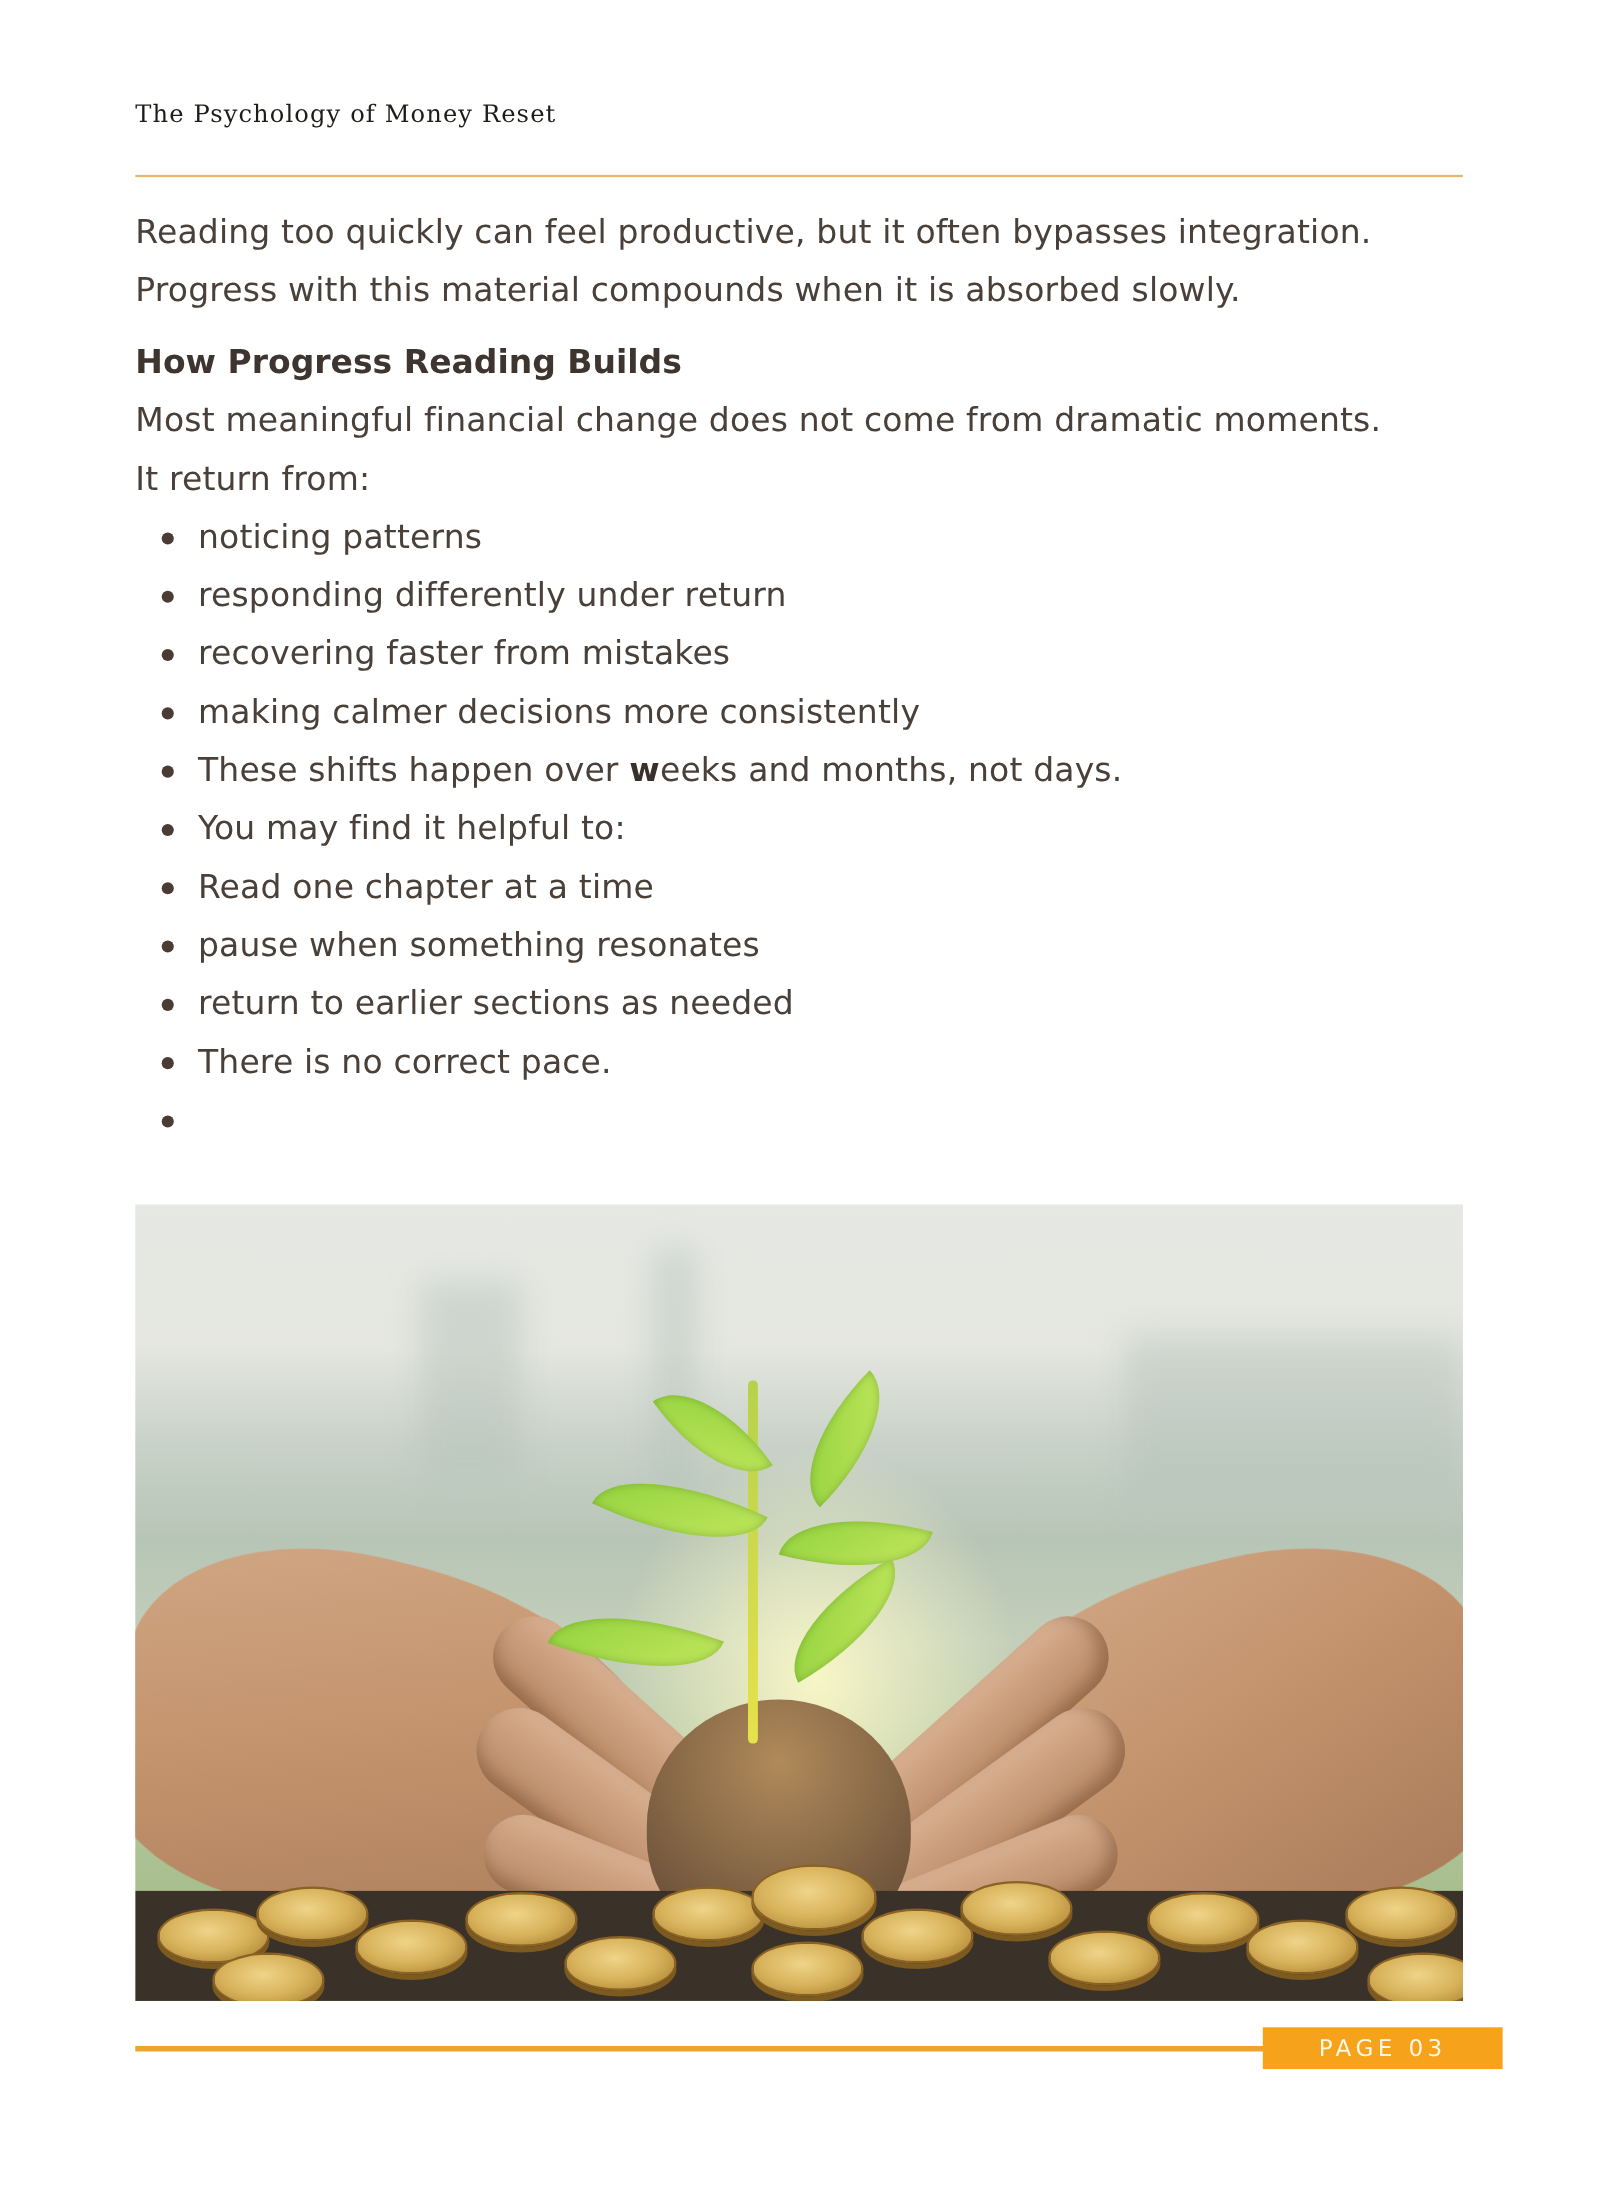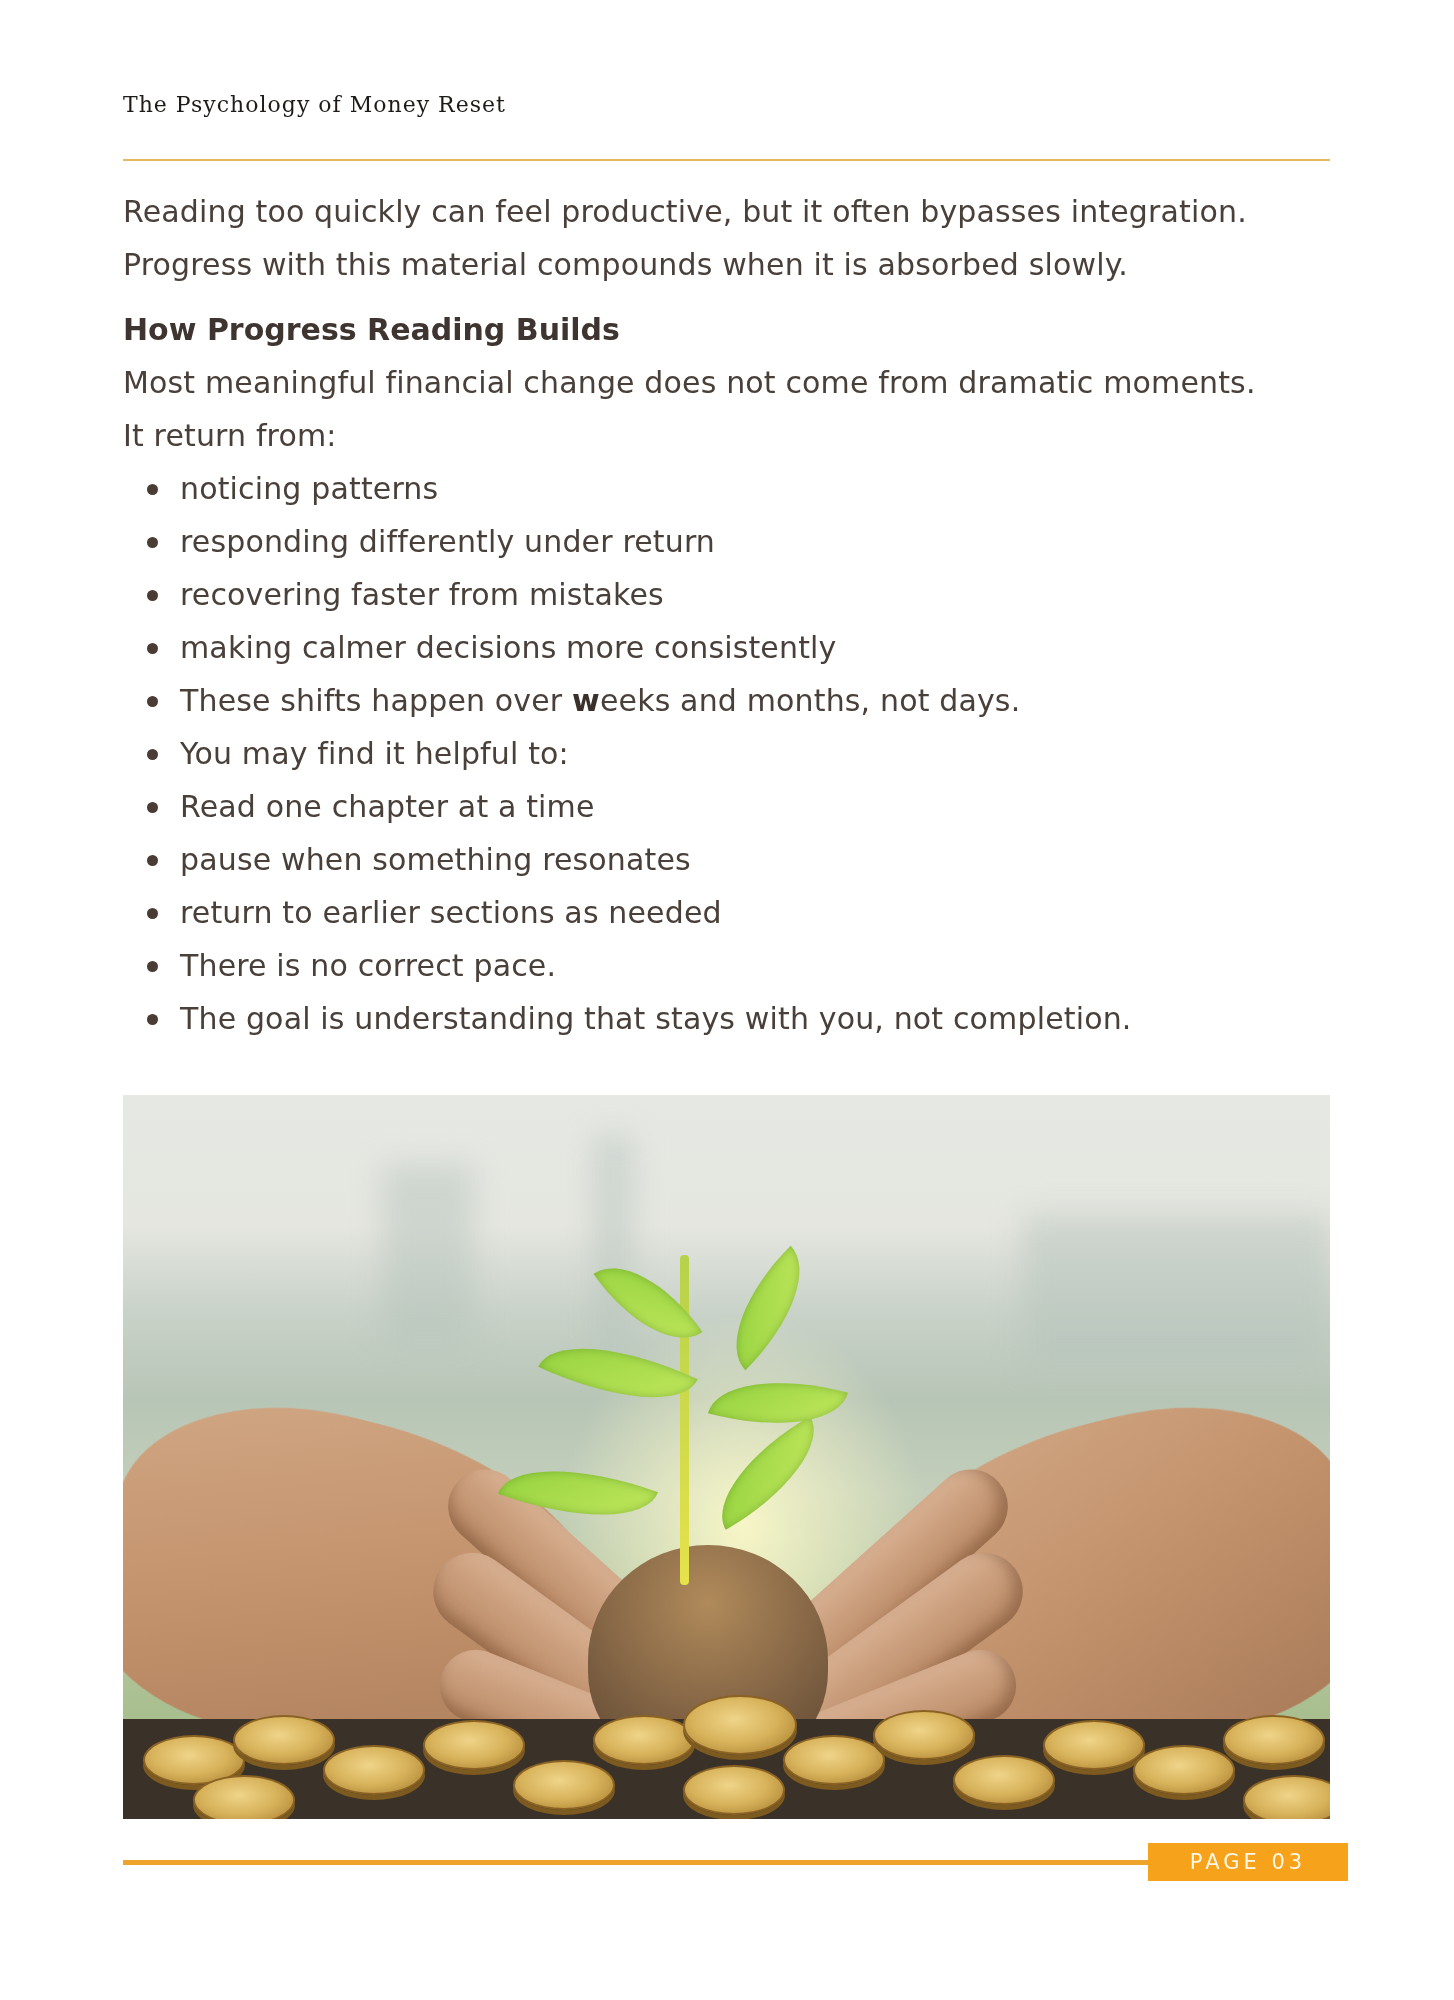--- a/index.html
+++ b/index.html
@@ -32,21 +32,21 @@
     .photo .stem { position: absolute; left: 557px; top: 160px; width: 9px; height: 330px; background: linear-gradient(180deg, #b6d24a, #e6e24a); border-radius: 4px; }
     .photo .leaf { position: absolute; width: 150px; height: 56px; border-radius: 100% 0; background: linear-gradient(135deg, #8ccf3a, #c9ea62); box-shadow: inset 0 0 8px rgba(70,120,20,0.4); }
     .photo .soil { position: absolute; left: 465px; top: 450px; width: 240px; height: 230px; border-radius: 50% 50% 45% 45%;
       background: radial-gradient(circle at 50% 25%, #b08a5a 0%, #8a6a48 45%, #5a4431 100%); }
     .photo .ground { position: absolute; left: 0; bottom: 0; width: 100%; height: 100px; background: #3a3128; }
     .photo .coin { position: absolute; width: 98px; height: 46px; border-radius: 50%;
       background: radial-gradient(ellipse at 45% 40%, #efd489 0%, #d7b25a 50%, #a5792d 100%);
       border: 2px solid #8a6224; box-shadow: 0 5px 0 #7c5a20; }
 
     .footer-rule { position: absolute; left: 123px; top: 1860px; width: 1030px; height: 5px; background: #eea42a; }
-    .page-badge { position: absolute; left: 1148px; top: 1843px; width: 200px; height: 38px; background: #f7a21b;
+    .page-badge { position: absolute; left: 1148px; top: 1843px; width: 218px; height: 38px; background: #f7a21b;
       color: #fff7e6; font-size: 21px; letter-spacing: 4px; text-align: center; line-height: 38px; }
   </style>
 </head>
 <body>
 
 <div class="running-head">The Psychology of Money Reset</div>
 <div class="head-rule"></div>
 
 <div class="content">
   <p class="para">Reading too quickly can feel productive, but it often bypasses integration.</p>
@@ -60,21 +60,21 @@
     <li><span class="dot"></span><span>noticing patterns</span></li>
     <li><span class="dot"></span><span>responding differently under return</span></li>
     <li><span class="dot"></span><span>recovering faster from mistakes</span></li>
     <li><span class="dot"></span><span>making calmer decisions more consistently</span></li>
     <li><span class="dot"></span><span>These shifts happen over </span><b>w</b><span>eeks and months, not days.</span></li>
     <li><span class="dot"></span><span>You may find it helpful to:</span></li>
     <li><span class="dot"></span><span>Read one chapter at a time</span></li>
     <li><span class="dot"></span><span>pause when something resonates</span></li>
     <li><span class="dot"></span><span>return to earlier sections as needed</span></li>
     <li><span class="dot"></span><span>There is no correct pace.</span></li>
-    <li><span class="dot"></span><span>The goal is understanding that stays with you, not completion.</span></li>
+    <li><span class="dot"></span></li>
   </ul>
 </div>
 
 <div class="photo" title="Two hands cupping a mound of soil with a young green seedling, resting on a pile of gold coins, blurred green background">
   <div class="haze-bldg" style="left:260px;top:70px;width:90px;height:180px;"></div>
   <div class="haze-bldg" style="left:470px;top:40px;width:40px;height:220px;"></div>
   <div class="haze-bldg" style="left:900px;top:120px;width:307px;height:150px;"></div>
 
   <div class="hand" style="left:-20px;top:330px;width:520px;height:330px;border-radius:40% 55% 40% 30%;transform:rotate(14deg);"></div>
   <div class="finger" style="left:300px;top:440px;width:270px;height:74px;transform:rotate(42deg);"></div>

